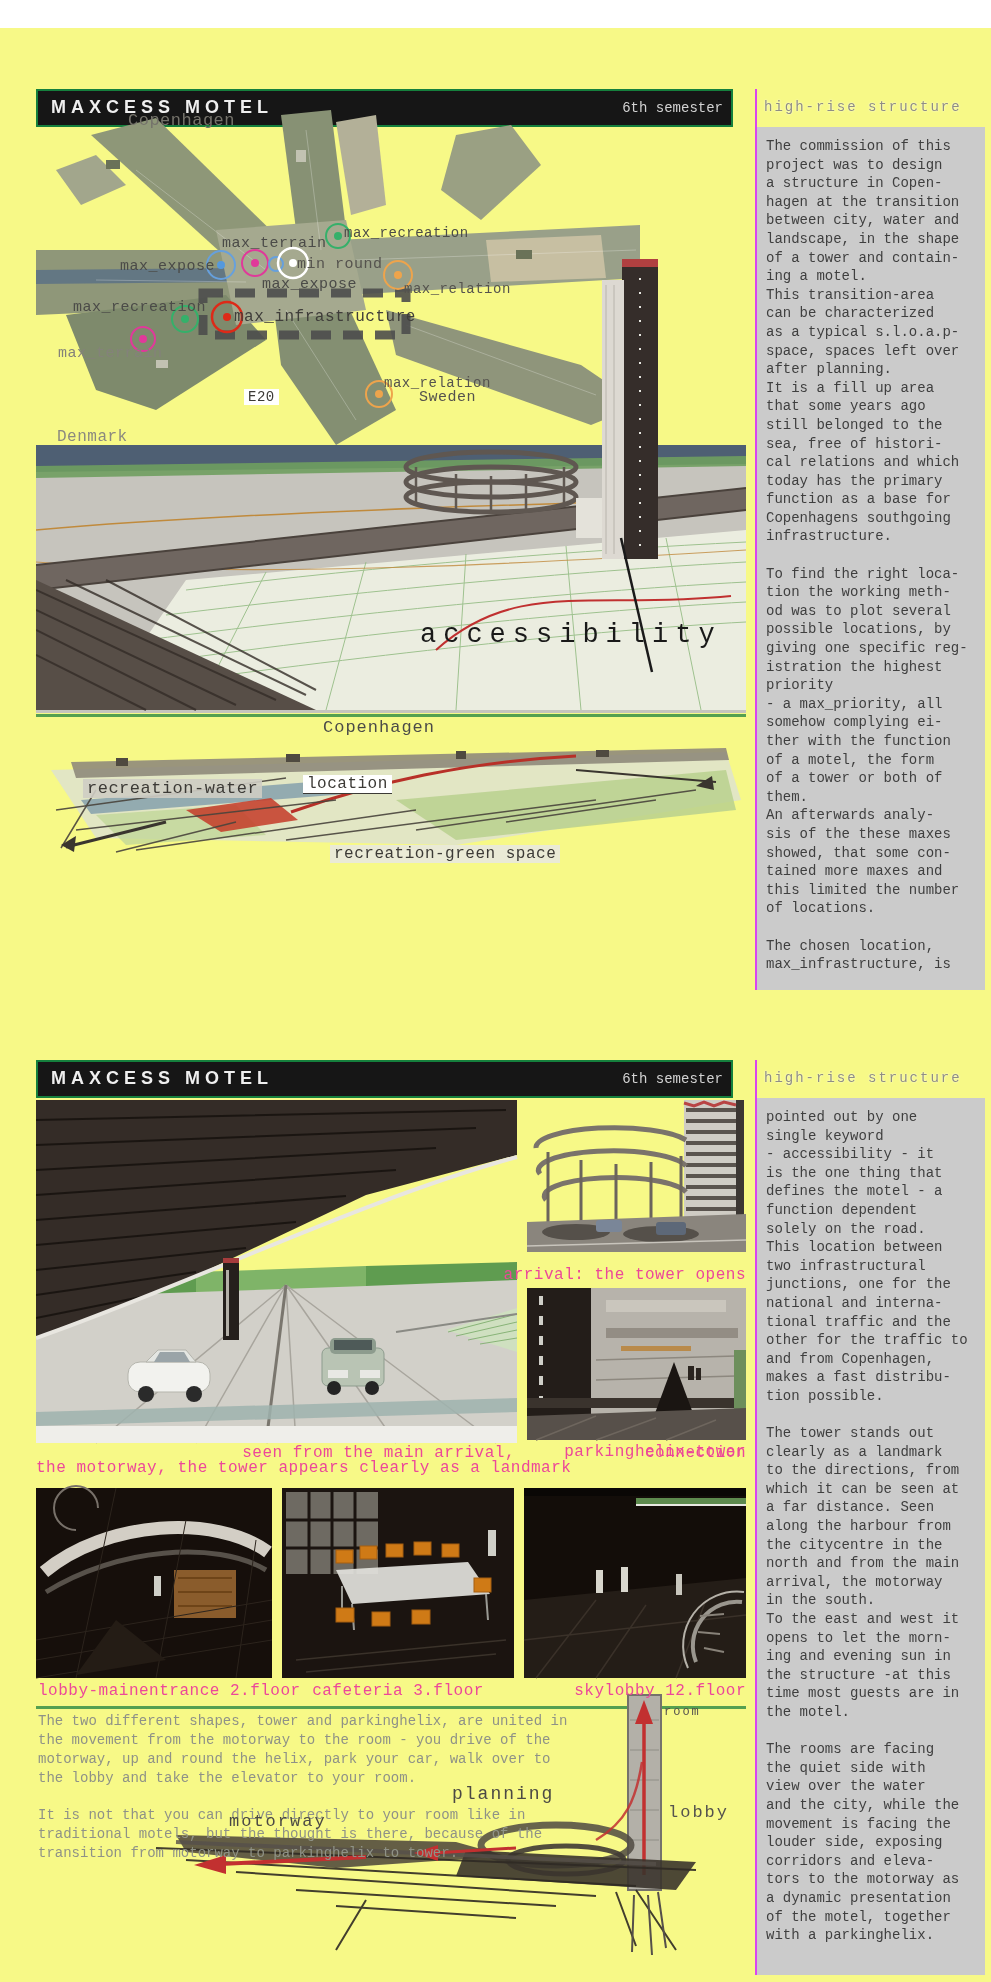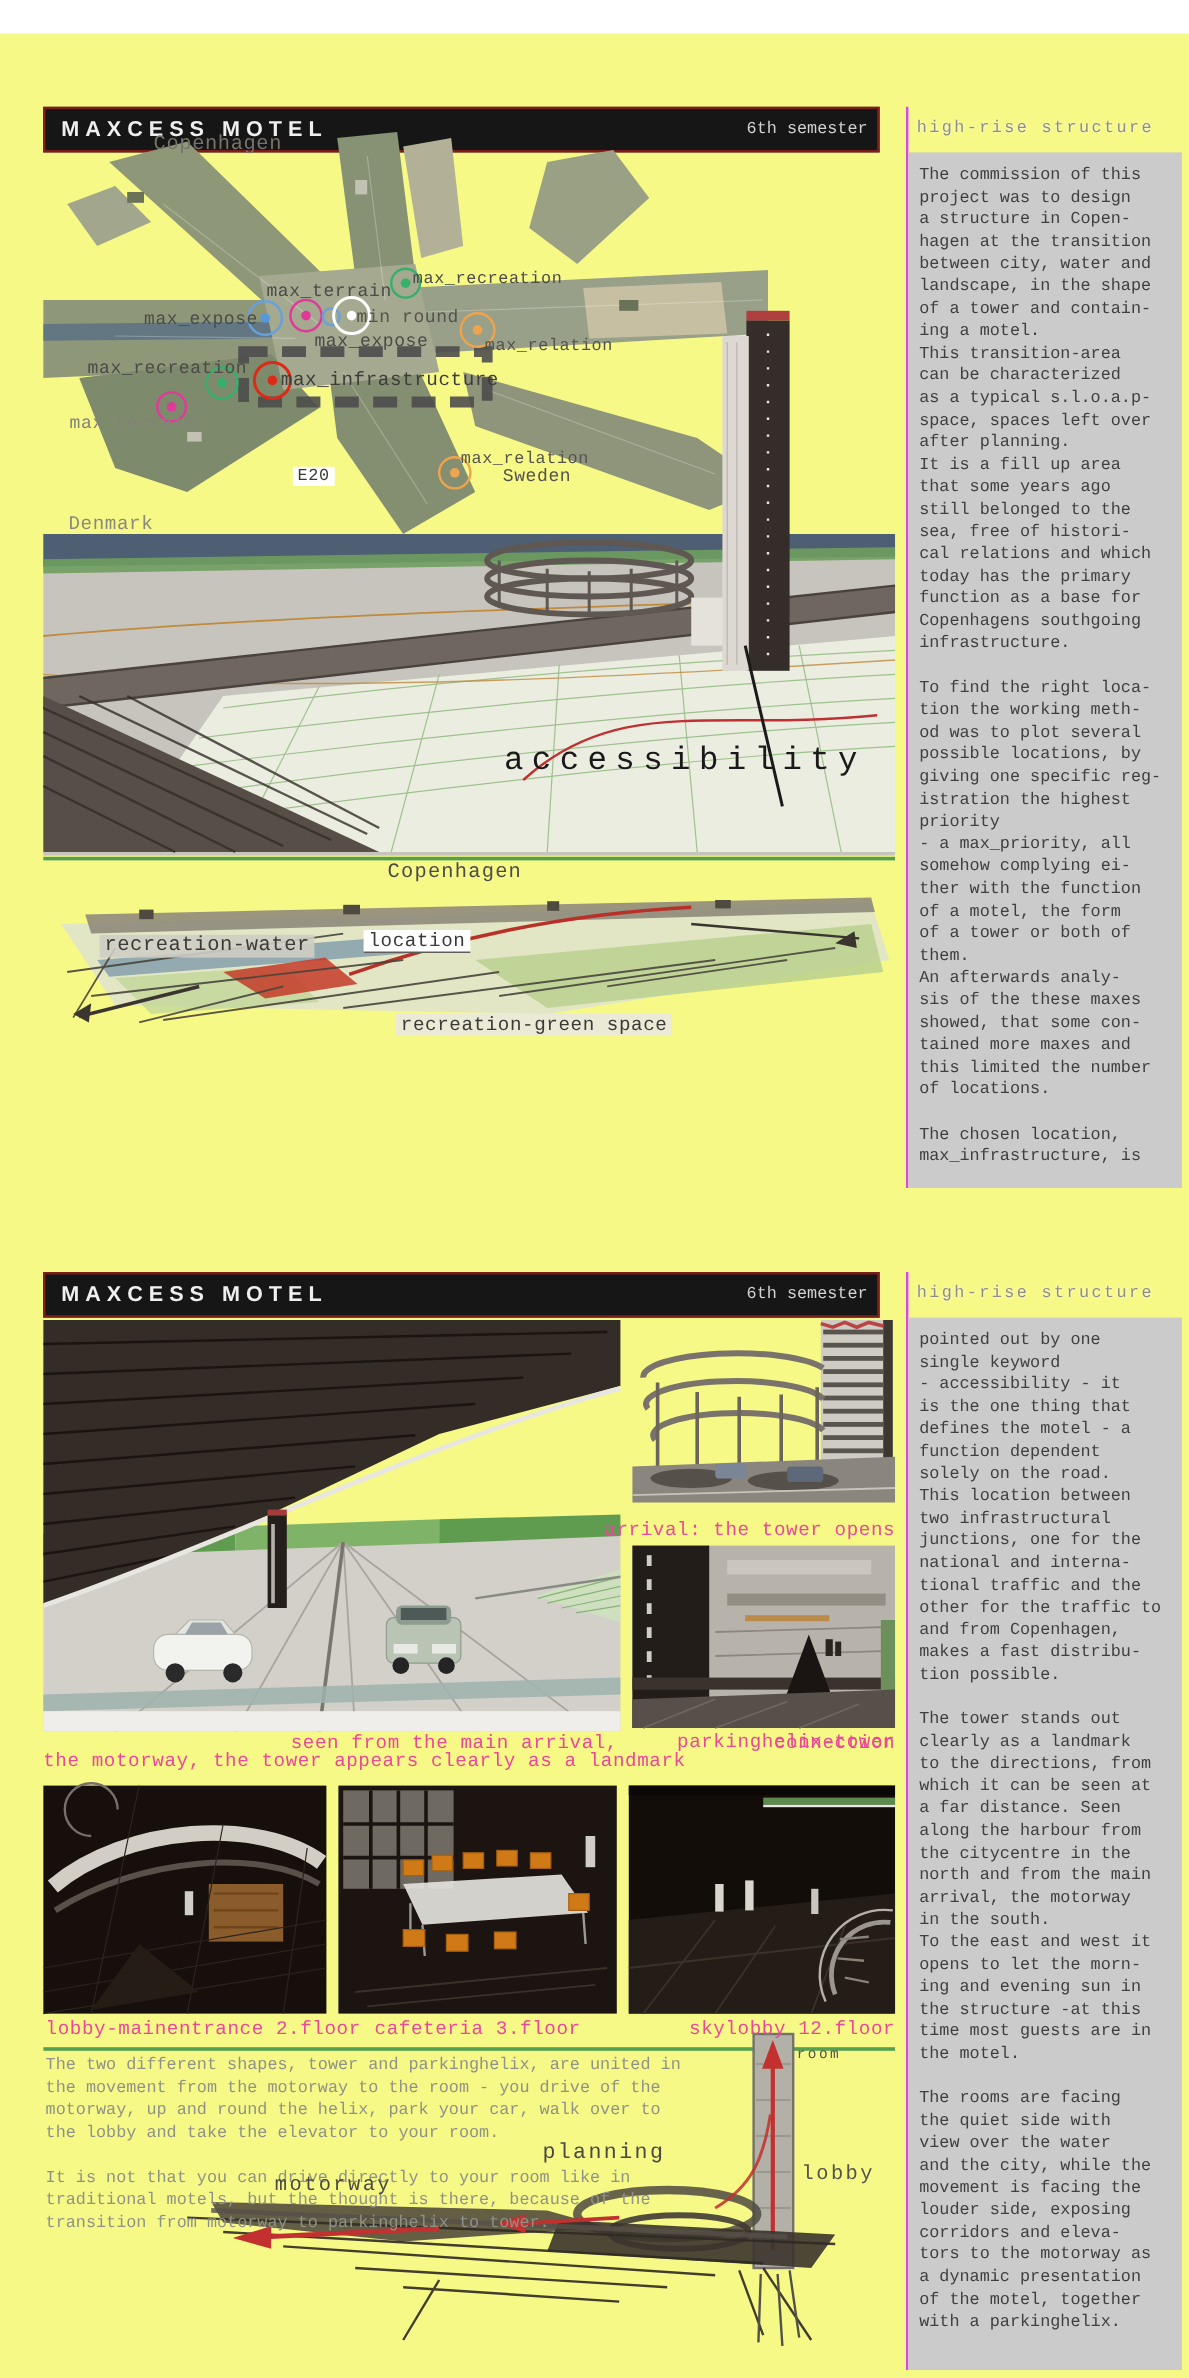--- a/index.html
+++ b/index.html
@@ -1,20 +1,20 @@
 <!DOCTYPE html>
 <html><head>
 <meta charset="utf-8">
 <style>
   html,body{margin:0;padding:0;background:#ffffff;}
   .canvas{position:relative;width:991px;height:1982px;background:#ffffff;overflow:hidden;
           font-family:"Liberation Mono","DejaVu Sans Mono",monospace;}
   .yellow-bg{position:absolute;left:0;top:28px;width:991px;height:1954px;background:#f7f987;}
   .header-bar{position:absolute;left:36px;width:697px;height:38px;background:#161616;
-              border:2px solid #7f1d1d;box-sizing:border-box;}
+              border:2px solid #15803d;box-sizing:border-box;}
   .header-title{position:absolute;left:13px;top:6px;font-family:"Liberation Sans",sans-serif;
                 font-weight:bold;font-size:18px;letter-spacing:5px;color:#efefef;white-space:nowrap;}
   .header-sem{position:absolute;right:8px;top:9px;font-size:14px;color:#d2d2d2;white-space:nowrap;}
   .sidebar{position:absolute;left:755px;width:230px;border-left:2px solid #d946ef;box-sizing:border-box;}
   .sidebar-title{position:absolute;left:7px;top:10px;font-size:14px;letter-spacing:2px;color:#8f8d83;
                  text-shadow:0 0 2px #ffffff;white-space:nowrap;}
   .sidebar-body{position:absolute;left:0;top:38px;width:228px;background:#cbcbcb;
                 color:#3f3f3f;font-size:14px;line-height:18.6px;
                 padding:10px 6px 0 9px;box-sizing:border-box;white-space:pre-line;}
   .lbl{position:absolute;white-space:nowrap;color:#4b4b48;letter-spacing:0.5px;}

